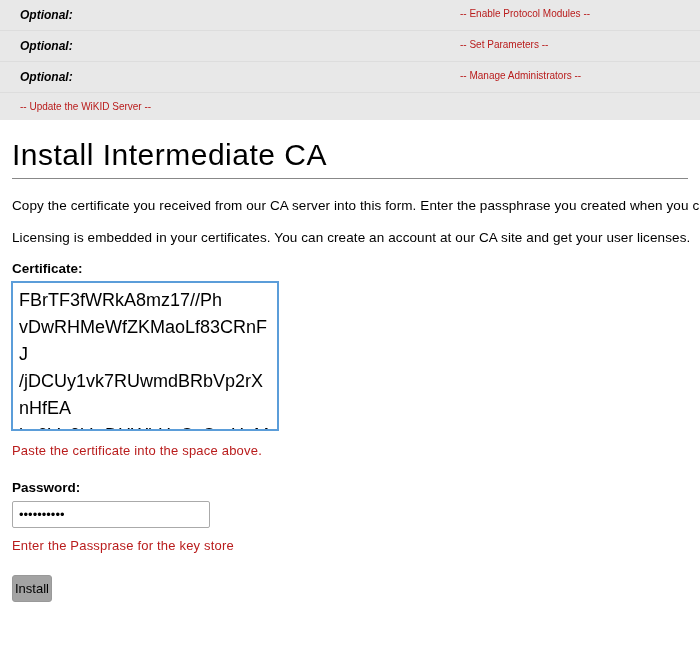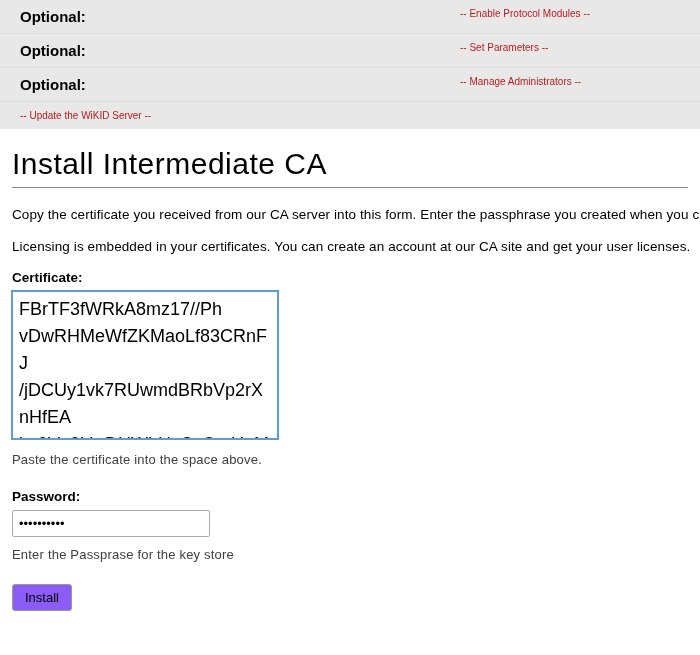--- a/index.html
+++ b/index.html
@@ -18,21 +18,22 @@
     padding: 0;
   }
   .top-row {
     display: flex;
     padding: 8px 0 8px 20px;
     border-bottom: 1px solid #ddd;
   }
   .top-label {
     font-weight: bold;
     width: 440px;
-    font-size: 15px;
+    font-size: 12px;
+    font-style: italic;
   }
   .top-link {
     color: #b91c1c;
     font-size: 10px;
     cursor: pointer;
   }
   .content {
     padding: 0 12px;
   }
   h1 {
@@ -66,36 +67,36 @@
     font-size: 18px;
     padding: 4px 6px;
     border: 1px solid #999;
     outline: 2px solid #5b9dd9;
     outline-offset: -1px;
     resize: none;
     overflow-y: scroll;
     line-height: 1.5;
   }
   .hint {
-    color: #404040;
+    color: #b91c1c;
     font-size: 13px;
     margin: 10px 0 22px 0;
     letter-spacing: 0.2px;
   }
   input[type="password"] {
     width: 198px;
     padding: 5px 6px;
     font-size: 13px;
     border: 1px solid #aaa;
     border-radius: 2px;
   }
   .install-btn {
-    padding: 5px 12px;
+    padding: 5px 2px;
     font-size: 13px;
-    background: #8b5cf6;
+    background: #a3a3a3;
     border: 1px solid #999;
     border-radius: 3px;
     cursor: pointer;
   }
 </style>
 </head>
 <body>
 
 <div class="top-table">
   <div class="top-row">

